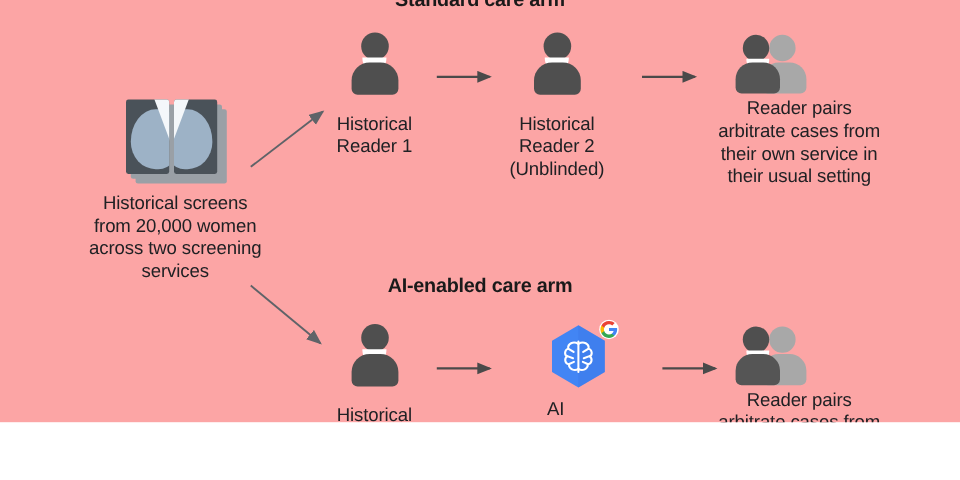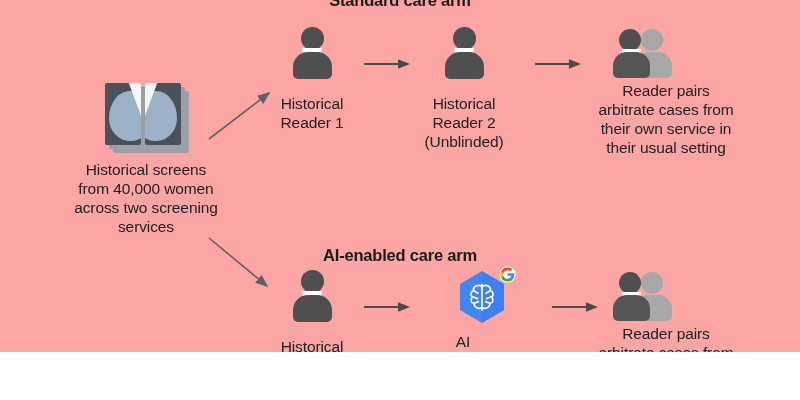--- a/index.html
+++ b/index.html
@@ -193,21 +193,21 @@
       <div class="tissue"></div>
       <div class="beam"></div>
     </div>
     <div class="panel right">
       <div class="tissue"></div>
       <div class="beam"></div>
     </div>
   </div>
 
   <div class="label" style="left:46px; top:160px; width:200px;">Historical screens
-from 40,000 women
+from 20,000 women
 across two screening
 services</div>
 
   <svg class="arrow-svg" style="left:205px; top:85px;" width="80" height="60">
     <defs>
       <marker id="ah-thin" markerWidth="9" markerHeight="9" refX="7" refY="3.2" orient="auto" markerUnits="strokeWidth">
         <path d="M0,0 L8,3.2 L0,6.4 z" fill="#5f6368"></path>
       </marker>
     </defs>
     <line x1="4" y1="54" x2="64" y2="8" stroke="#5f6368" stroke-width="1.6" marker-end="url(#ah-thin)"></line>
@@ -256,21 +256,21 @@
       <div class="p-head"></div>
       <div class="p-notch"></div>
       <div class="p-body"></div>
     </div>
   </div>
   <div class="label" style="left:571px; top:81px; width:190px;">Reader pairs
 arbitrate cases from
 their own service in
 their usual setting</div>
 
-  <div class="arm-title" style="left:0; top:246px; width:800px;">AI-enabled care arm</div>
+  <div class="arm-title" style="left:0; top:229px; width:800px;">AI-enabled care arm</div>
 
   <div class="person" style="left:289px; top:270px;">
     <div class="head"></div>
     <div class="notch"></div>
     <div class="body"></div>
   </div>
   <div class="label" style="left:252px; top:337px; width:120px;">Historical
 Reader 1</div>
 
   <svg class="arrow-svg" style="left:364px; top:299px;" width="56" height="16">

